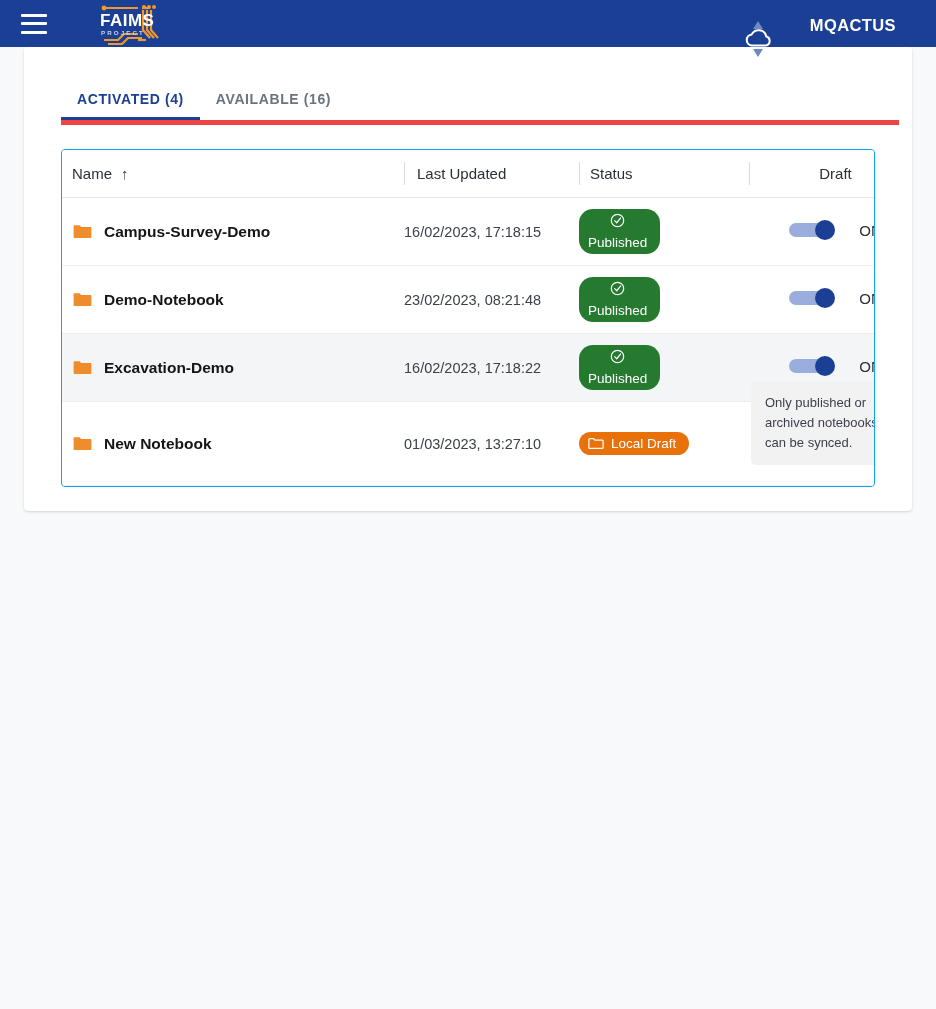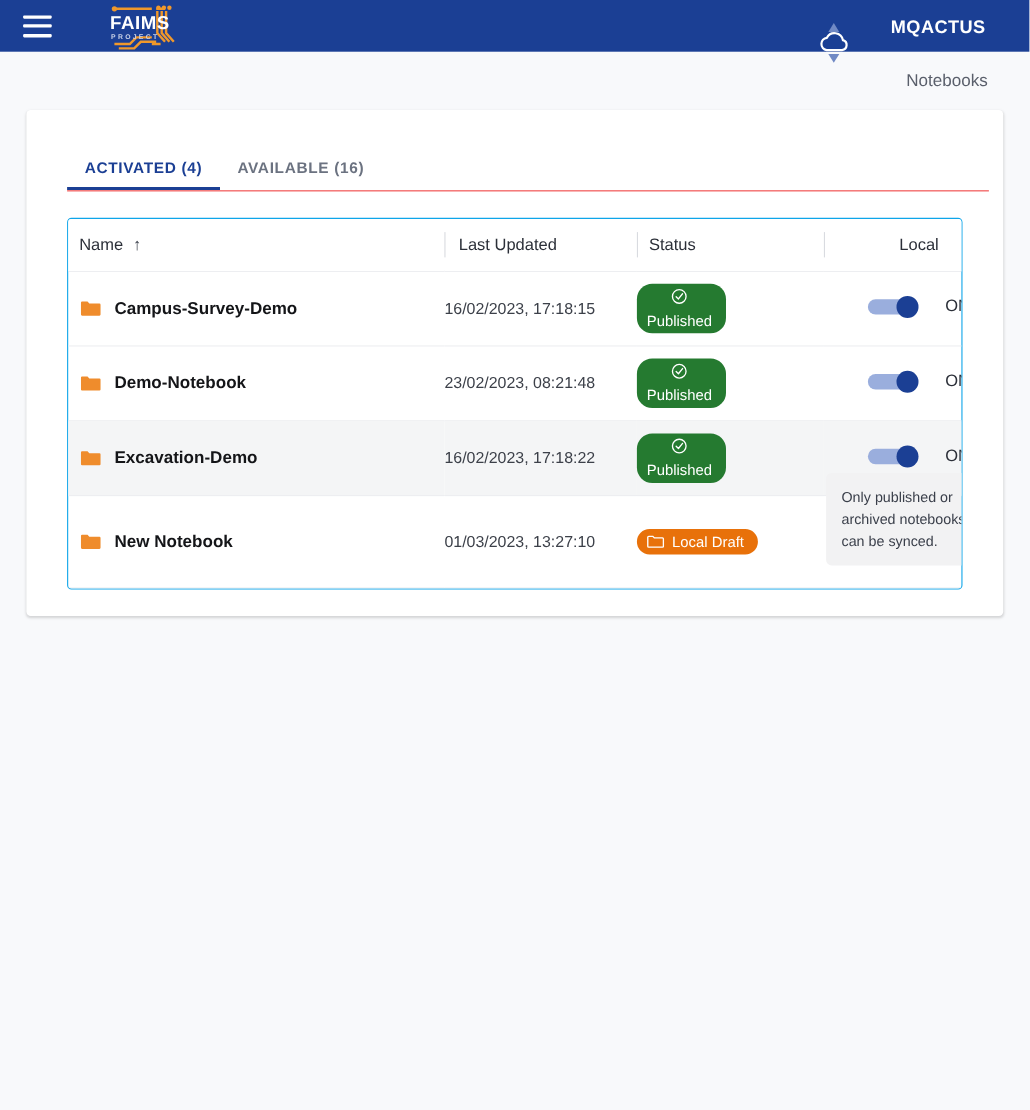--- a/index.html
+++ b/index.html
@@ -105,21 +105,21 @@
     font-size: 12.5px;
     letter-spacing: 0.4px;
     color: #202124;
     padding: 0 4px;
   }
 
   
   .tabs {
     display: flex;
     margin: 20px 0 0 24px;
-    border-bottom: 1px solid #ef4444;
+    border-bottom: 5px solid #ef4444;
     padding-right: 24px;
   }
   .tab {
     font-size: 14px;
     font-weight: bold;
     letter-spacing: 0.6px;
     padding: 10px 16px 13px 16px;
     color: #6b7280;
     cursor: pointer;
     background: none;
@@ -314,23 +314,20 @@
         <path d="M10.5 27.5a5.6 5.6 0 0 1 .2-11.1 7.8 7.8 0 0 1 14.6 2.1 4.6 4.6 0 0 1-.8 9.0z" fill="none" stroke="#ffffff" stroke-width="2"></path>
         <polygon points="17,39 22,31 12,31" fill="#7089c4"></polygon>
       </svg>
     </div>
     <div class="username">MQACTUS</div>
   </div>
 </div>
 
 <div class="page">
 
-  <div class="breadcrumb-row">
-    <div class="breadcrumb">Notebooks</div>
-  </div>
 
   <div class="card">
 
 
     <div class="tabs">
       <button class="tab active">ACTIVATED (4)</button>
       <button class="tab">AVAILABLE (16)</button>
     </div>
 
     <div class="table-wrap">
@@ -338,21 +335,21 @@
         <thead>
           <tr>
             <th class="col-name">
               <span class="name-head">
                 <span>Name</span>
                 <span class="sort-arrow">↑</span>
               </span>
             </th>
             <th class="col-date sep">Last Updated</th>
             <th class="col-status sep">Status</th>
-            <th class="col-sync sep">Local</th>
+            <th class="col-sync sep">Draft</th>
           </tr>
         </thead>
         <tbody>
 
           <tr>
             <td class="c-name">
               <span class="nb-name">
                 <svg class="folder-icon" viewBox="0 0 19 15" aria-hidden="true">
                   <path d="M0.6 2.2a1 1 0 0 1 1-1h5l1.6 1.8H17.4a1 1 0 0 1 1 1v9a1 1 0 0 1-1 1H1.6a1 1 0 0 1-1-1z" fill="#ef8c2c"></path>
                 </svg>

